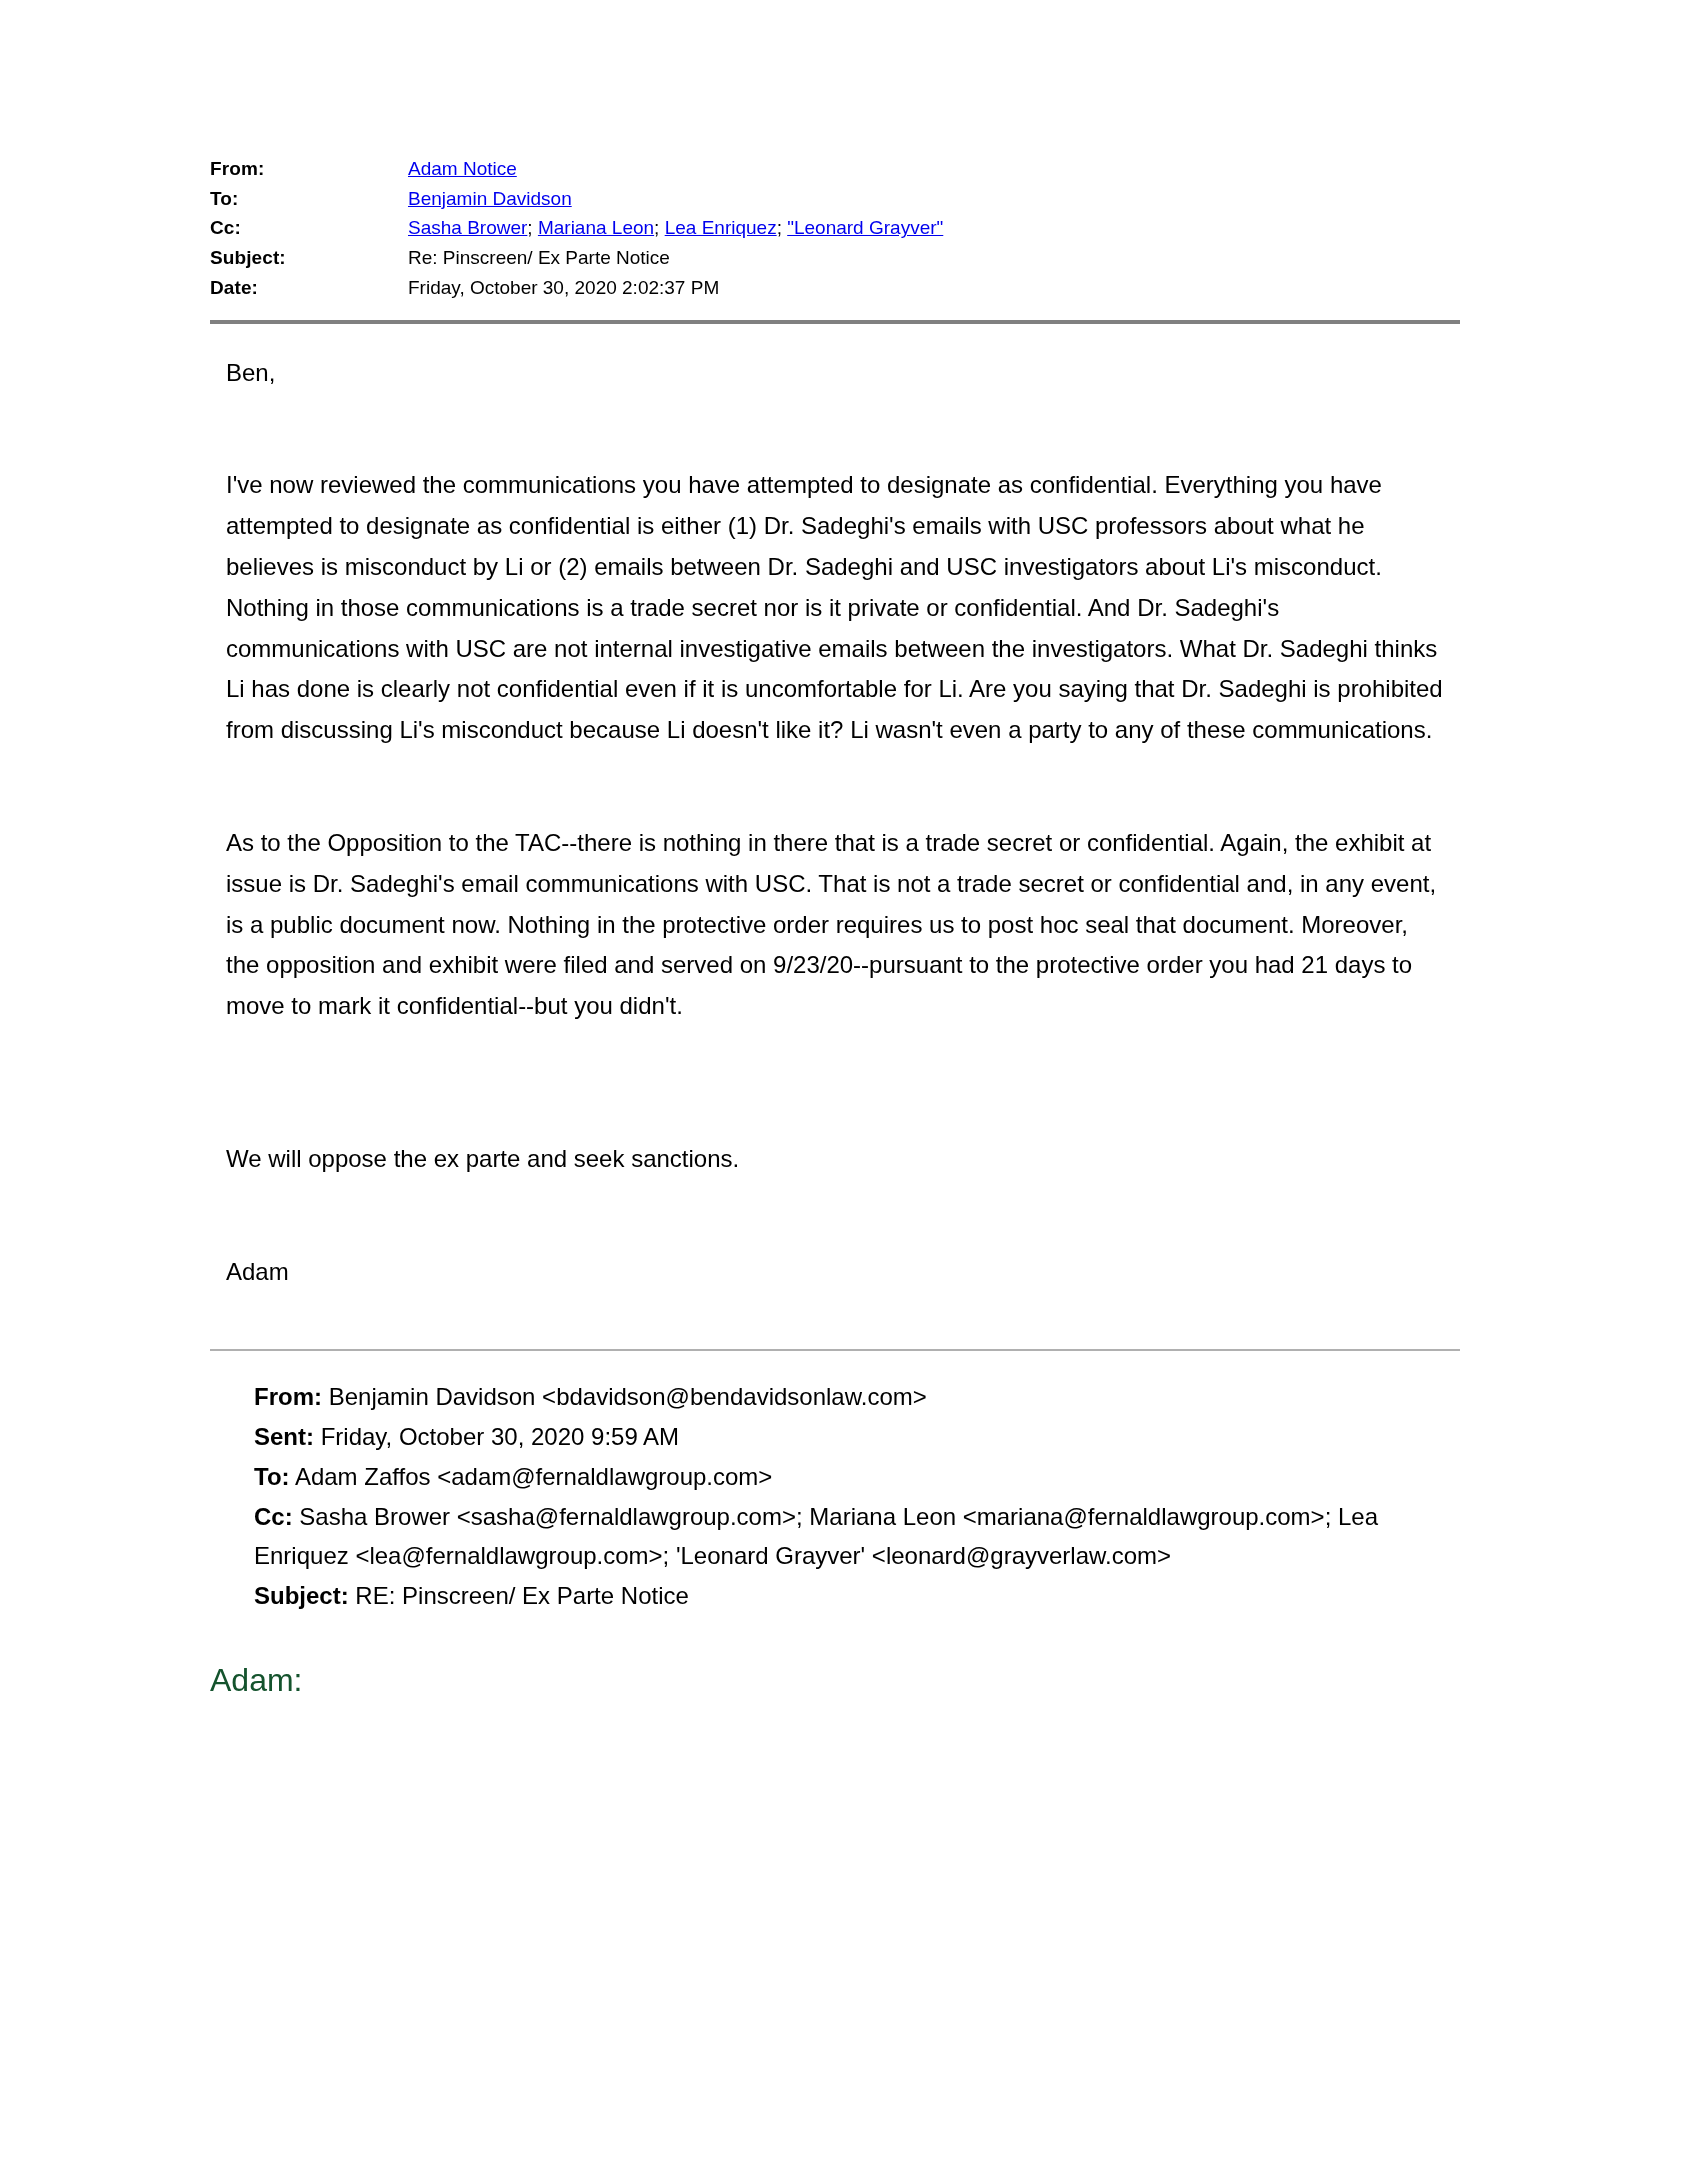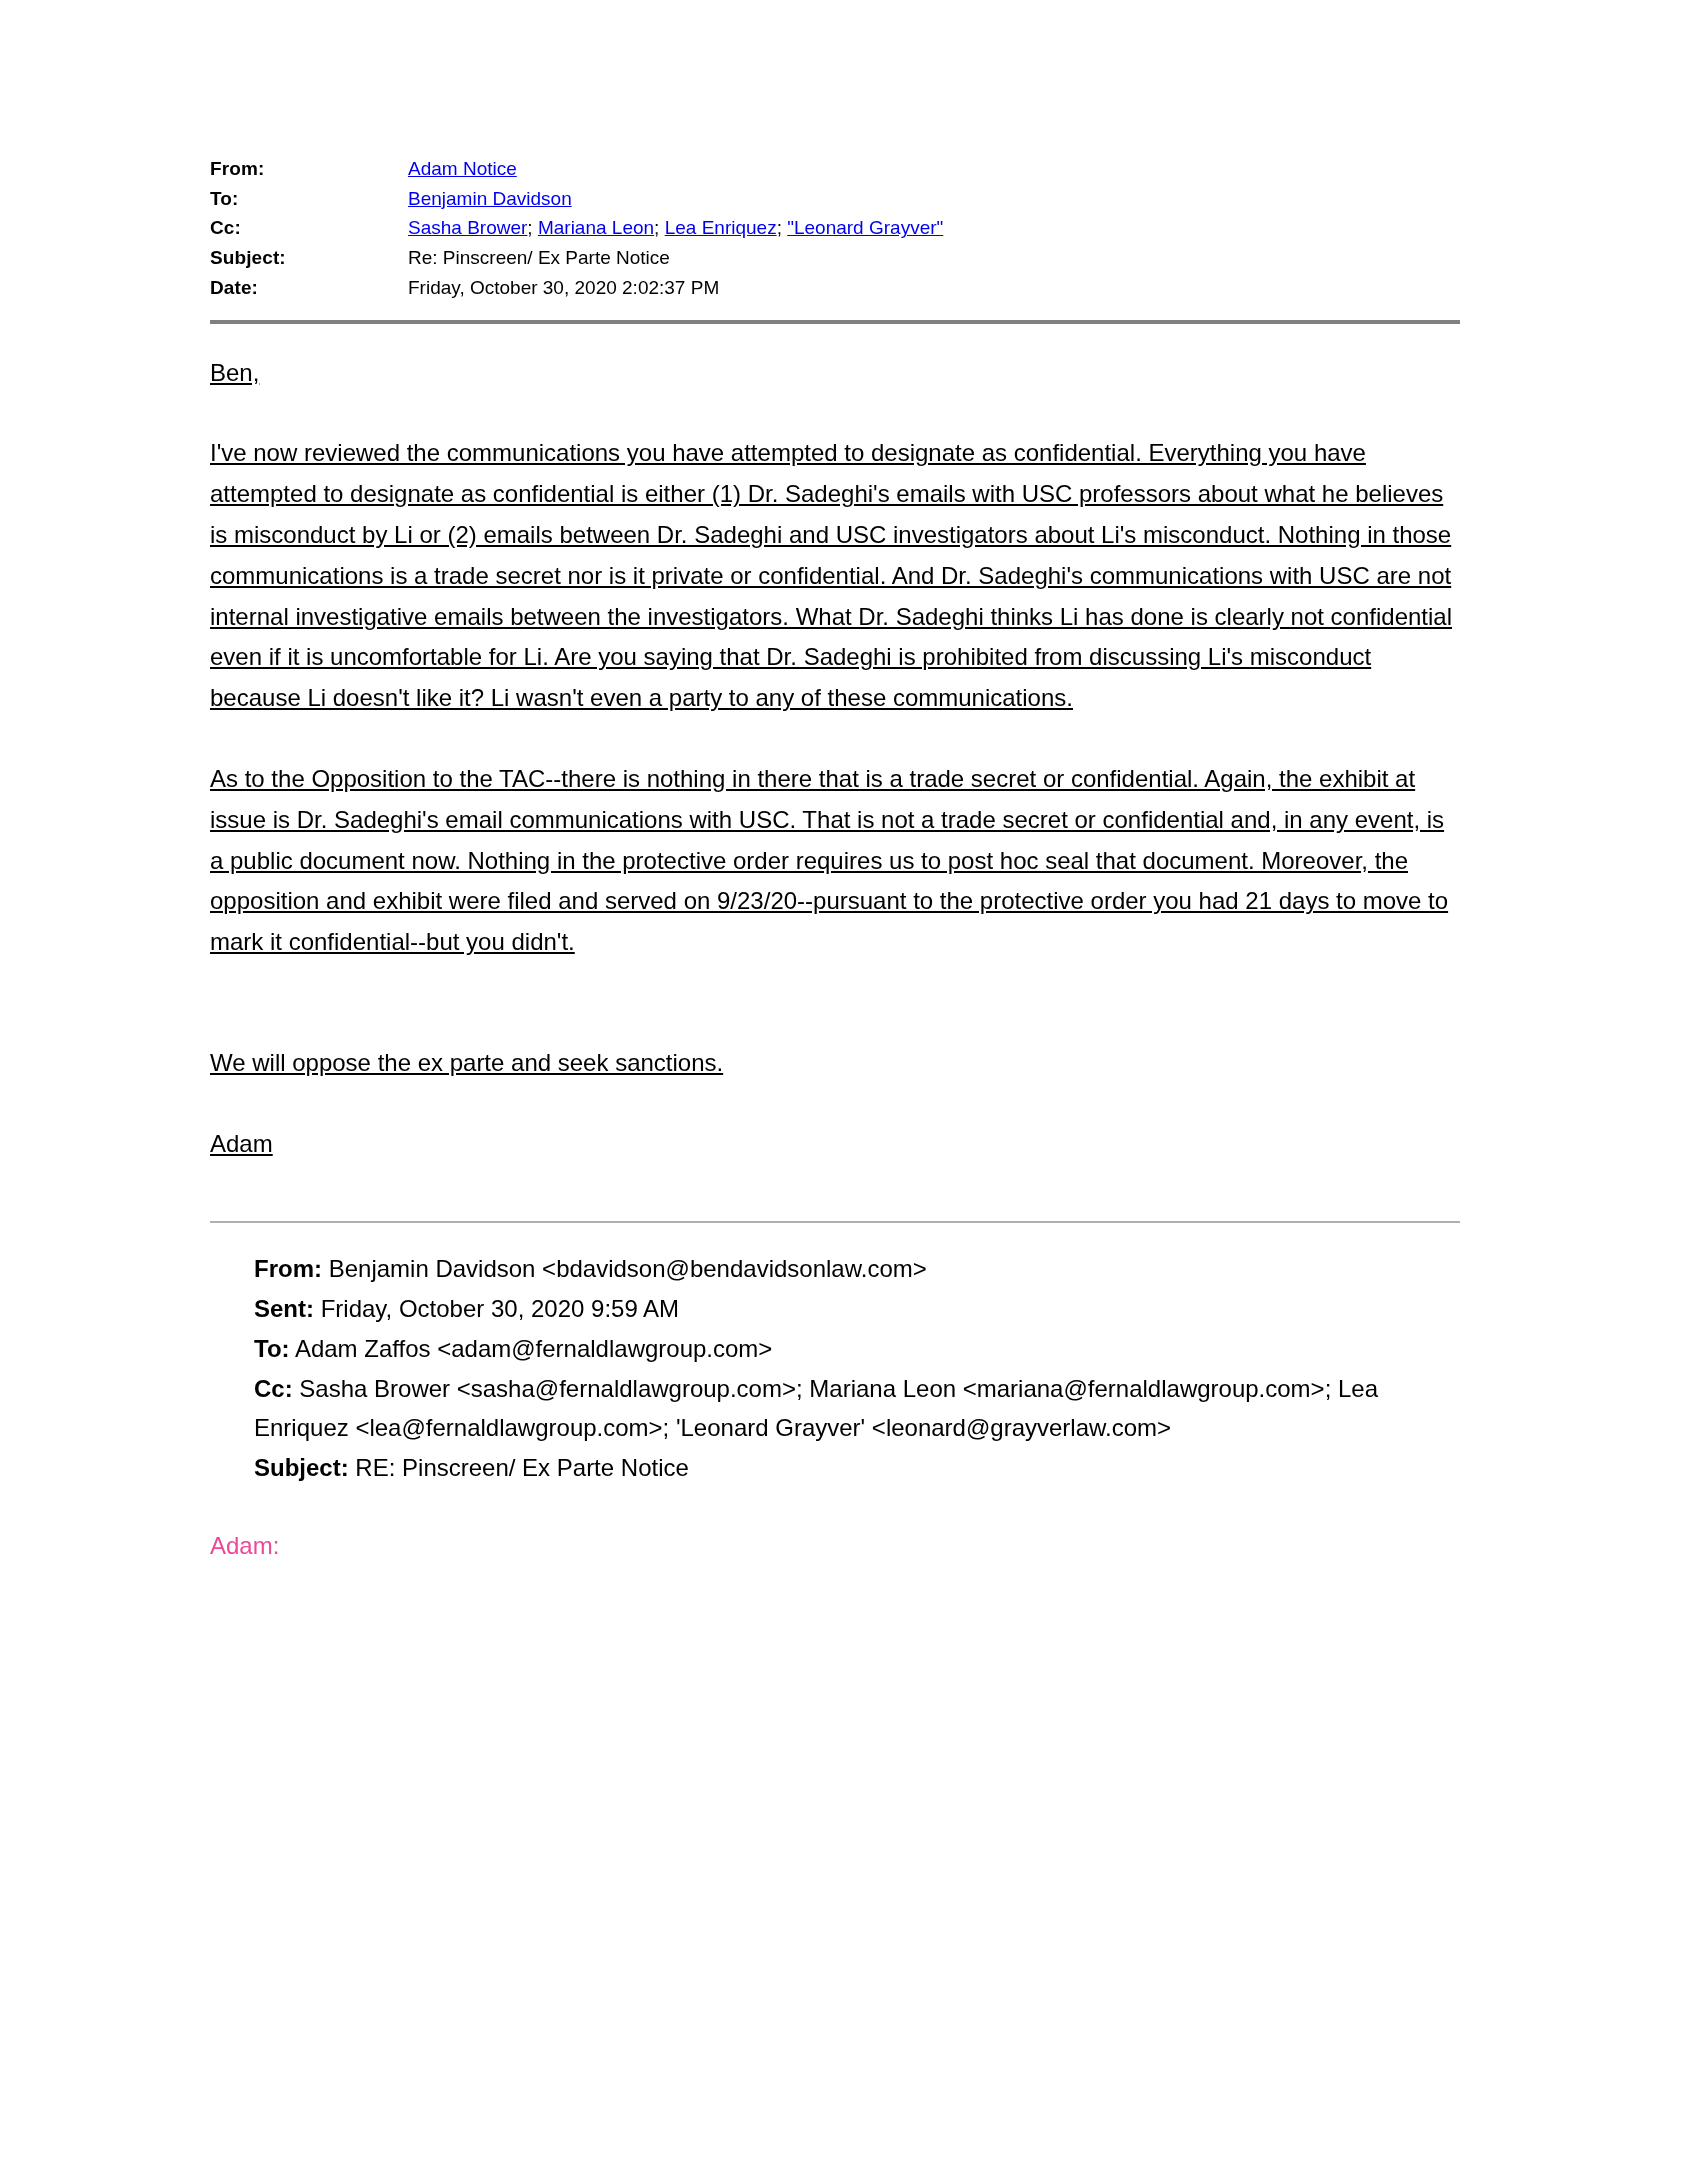--- a/index.html
+++ b/index.html
@@ -70,22 +70,21 @@
 
   
   .body-block {
     margin-top: 29px;
     font-size: 24px;
     line-height: 1.70;
     color: #000000;
     font-weight: 400;
   }
   .body-block p {
-    margin: 0;
-    text-decoration: underline;
+    margin: 16px;
   }
   .spacer-line {
     height: 40px;
   }
 
   
   .rule-thin {
     margin-top: 56px;
     height: 2px;
     background: #b0b0b0;
@@ -102,23 +101,23 @@
   }
   .quoted-header .q-line {
     margin: 0;
   }
   .quoted-header .q-label {
     font-weight: bold;
   }
 
   .quoted-greeting {
     margin-top: 38px;
-    font-size: 24px;
+    font-size: 32px;
     line-height: 1.66;
-    color: #ec4899;
+    color: #14532d;
   }
 </style>
 </head>
 <body>
 
 <div class="page">
   <div class="content">
 
     <table class="email-header">
       <tbody>

